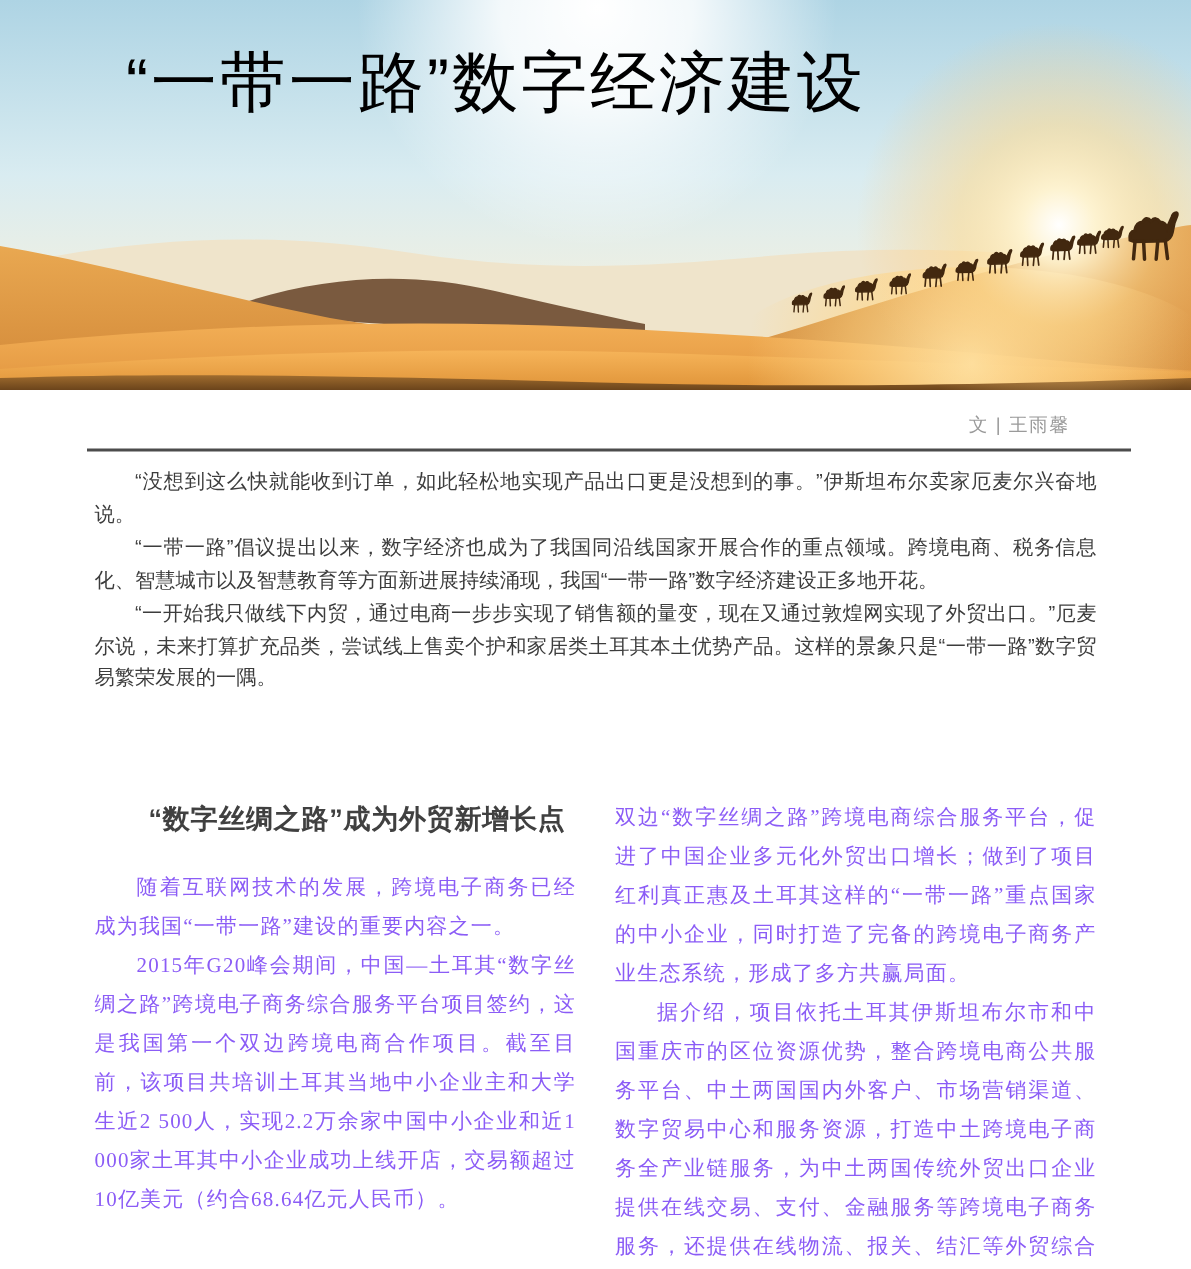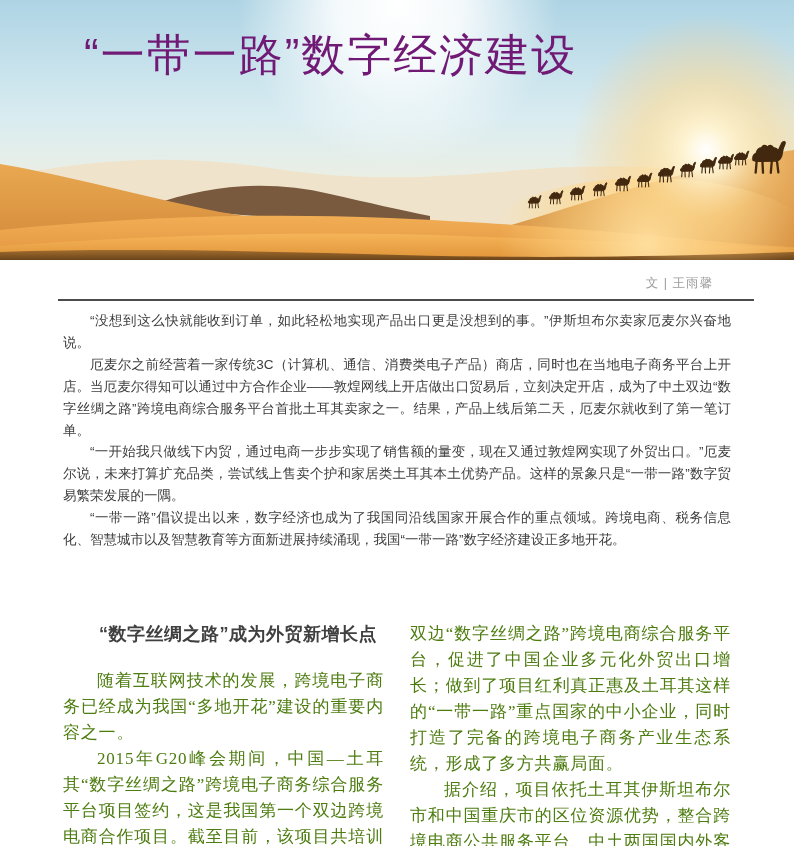--- a/index.html
+++ b/index.html
@@ -6,21 +6,21 @@
   .page{
     position:relative;width:794px;height:846px;overflow:hidden;background:#fff;
     font-family:"Liberation Sans",sans-serif;
   }
   
   .hero{position:relative;width:794px;height:260px;overflow:hidden;}
   .hero-svg{position:absolute;left:0;top:0;width:794px;height:260px;display:block;}
   .hero-title-1{
     position:absolute;left:84px;top:26px;
     font-size:44px;font-weight:400;letter-spacing:2px;
-    color:#701a75;white-space:nowrap;
+    color:#000000;white-space:nowrap;
   }
   .hero-title-2{
     position:absolute;left:66px;top:86px;
     font-size:44px;font-weight:800;letter-spacing:3px;
     color:#2c3a8e;white-space:nowrap;
   }
   
   .byline{
     margin:15px 81px 7px 0;text-align:right;
     font-size:12.5px;color:#9a9a9a;letter-spacing:1px;
@@ -34,22 +34,22 @@
   }
   
   .columns{display:flex;gap:26px;margin:70px 63px 0 63px;}
   .col{width:321px;}
   .section-heading{
     color:#404040;font-size:18px;font-weight:700;letter-spacing:0.5px;
     line-height:27px;text-indent:2em;margin:0 0 20px 0;text-align:justify;
   }
   .col p.body{
     font-family:"Liberation Serif",serif;
-    margin:0;font-size:17px;line-height:26px;letter-spacing:0.8px;
-    color:#4d7c0f;text-align:justify;text-indent:2em;
+    margin:0;font-size:14px;line-height:26px;letter-spacing:0.8px;
+    color:#8b5cf6;text-align:justify;text-indent:2em;
   }
   .col p.body.no-indent{text-indent:0;}
 </style>
 </head>
 <body>
 
 <div class="page">
 
   <div class="hero">
     <svg class="hero-svg" viewBox="0 0 794 260" preserveAspectRatio="none" xmlns="http://www.w3.org/2000/svg">
@@ -138,29 +138,28 @@
       </g>
     </svg>
     <div class="hero-title-1">“一带一路”数字经济建设</div>
   </div>
 
   <div class="byline">文 | 王雨馨</div>
   <hr class="rule">
 
   <div class="intro">
     <p>“没想到这么快就能收到订单，如此轻松地实现产品出口更是没想到的事。”伊斯坦布尔卖家厄麦尔兴奋地说。</p>
-    <p>厄麦尔之前经营着一家传统3C（计算机、通信、消费类电子产品）商店，同时也在当地电子商务平台上开店。当厄麦尔得知可以通过中方合作企业——敦煌网线上开店做出口贸易后，立刻决定开店，成为了中土双边“数字丝绸之路”跨境电商综合服务平台首批土耳其卖家之一。结果，产品上线后第二天，厄麦尔就收到了第一笔订单。</p>
+    <p>“一带一路”倡议提出以来，数字经济也成为了我国同沿线国家开展合作的重点领域。跨境电商、税务信息化、智慧城市以及智慧教育等方面新进展持续涌现，我国“一带一路”数字经济建设正多地开花。</p>
     <p>“一开始我只做线下内贸，通过电商一步步实现了销售额的量变，现在又通过敦煌网实现了外贸出口。”厄麦尔说，未来打算扩充品类，尝试线上售卖个护和家居类土耳其本土优势产品。这样的景象只是“一带一路”数字贸易繁荣发展的一隅。</p>
-    <p>“一带一路”倡议提出以来，数字经济也成为了我国同沿线国家开展合作的重点领域。跨境电商、税务信息化、智慧城市以及智慧教育等方面新进展持续涌现，我国“一带一路”数字经济建设正多地开花。</p>
   </div>
 
   <div class="columns">
     <div class="col">
       <h2 class="section-heading">“数字丝绸之路”成为外贸新增长点</h2>
-      <p class="body">随着互联网技术的发展，跨境电子商务已经成为我国“多地开花”建设的重要内容之一。</p>
+      <p class="body">随着互联网技术的发展，跨境电子商务已经成为我国“一带一路”建设的重要内容之一。</p>
       <p class="body">2015年G20峰会期间，中国—土耳其“数字丝绸之路”跨境电子商务综合服务平台项目签约，这是我国第一个双边跨境电商合作项目。截至目前，该项目共培训土耳其当地中小企业主和大学生近2 500人，实现2.2万余家中国中小企业和近1 000家土耳其中小企业成功上线开店，交易额超过10亿美元（约合68.64亿元人民币）。</p>
 
     </div>
     <div class="col">
       <p class="body no-indent">双边“数字丝绸之路”跨境电商综合服务平台，促进了中国企业多元化外贸出口增长；做到了项目红利真正惠及土耳其这样的“一带一路”重点国家的中小企业，同时打造了完备的跨境电子商务产业生态系统，形成了多方共赢局面。</p>
       <p class="body">据介绍，项目依托土耳其伊斯坦布尔市和中国重庆市的区位资源优势，整合跨境电商公共服务平台、中土两国国内外客户、市场营销渠道、数字贸易中心和服务资源，打造中土跨境电子商务全产业链服务，为中土两国传统外贸出口企业提供在线交易、支付、金融服务等跨境电子商务服务，还提供在线物流、报关、结汇等外贸综合服务，全面提升跨境电子商务产业的辐射效应和</p>
     </div>
   </div>
 
 </div>

